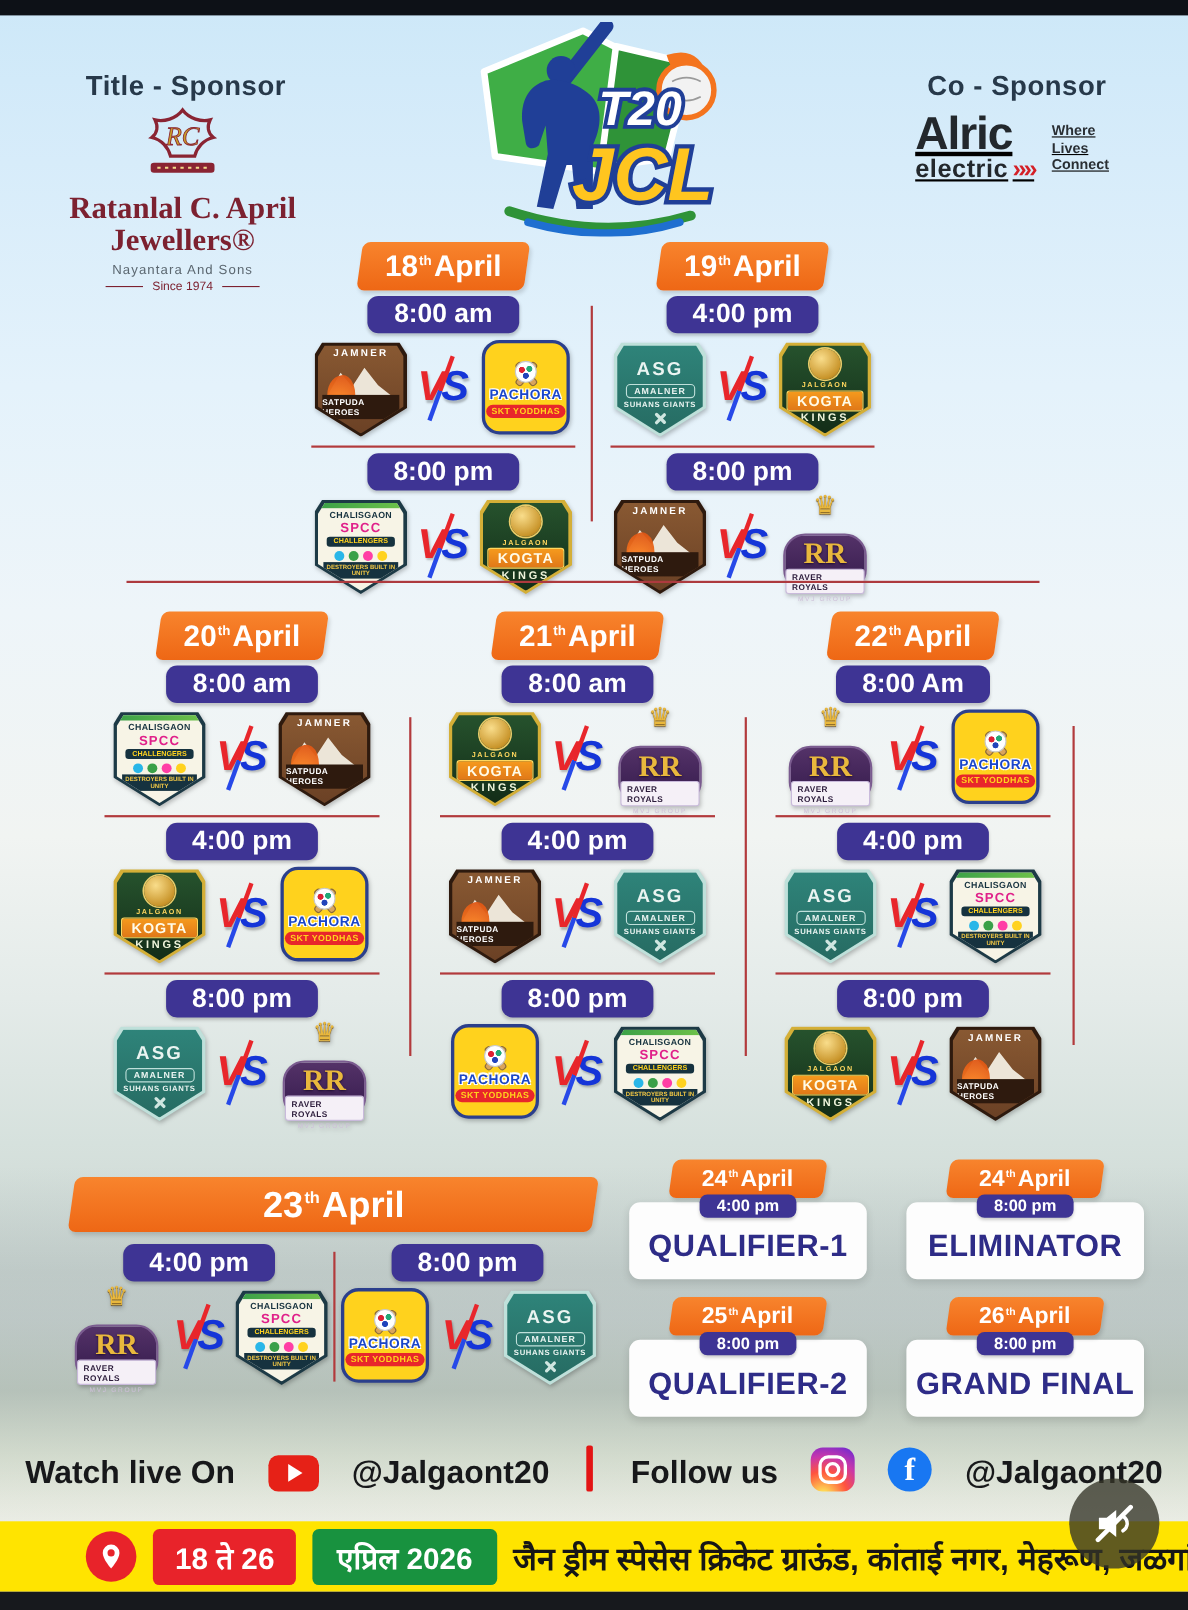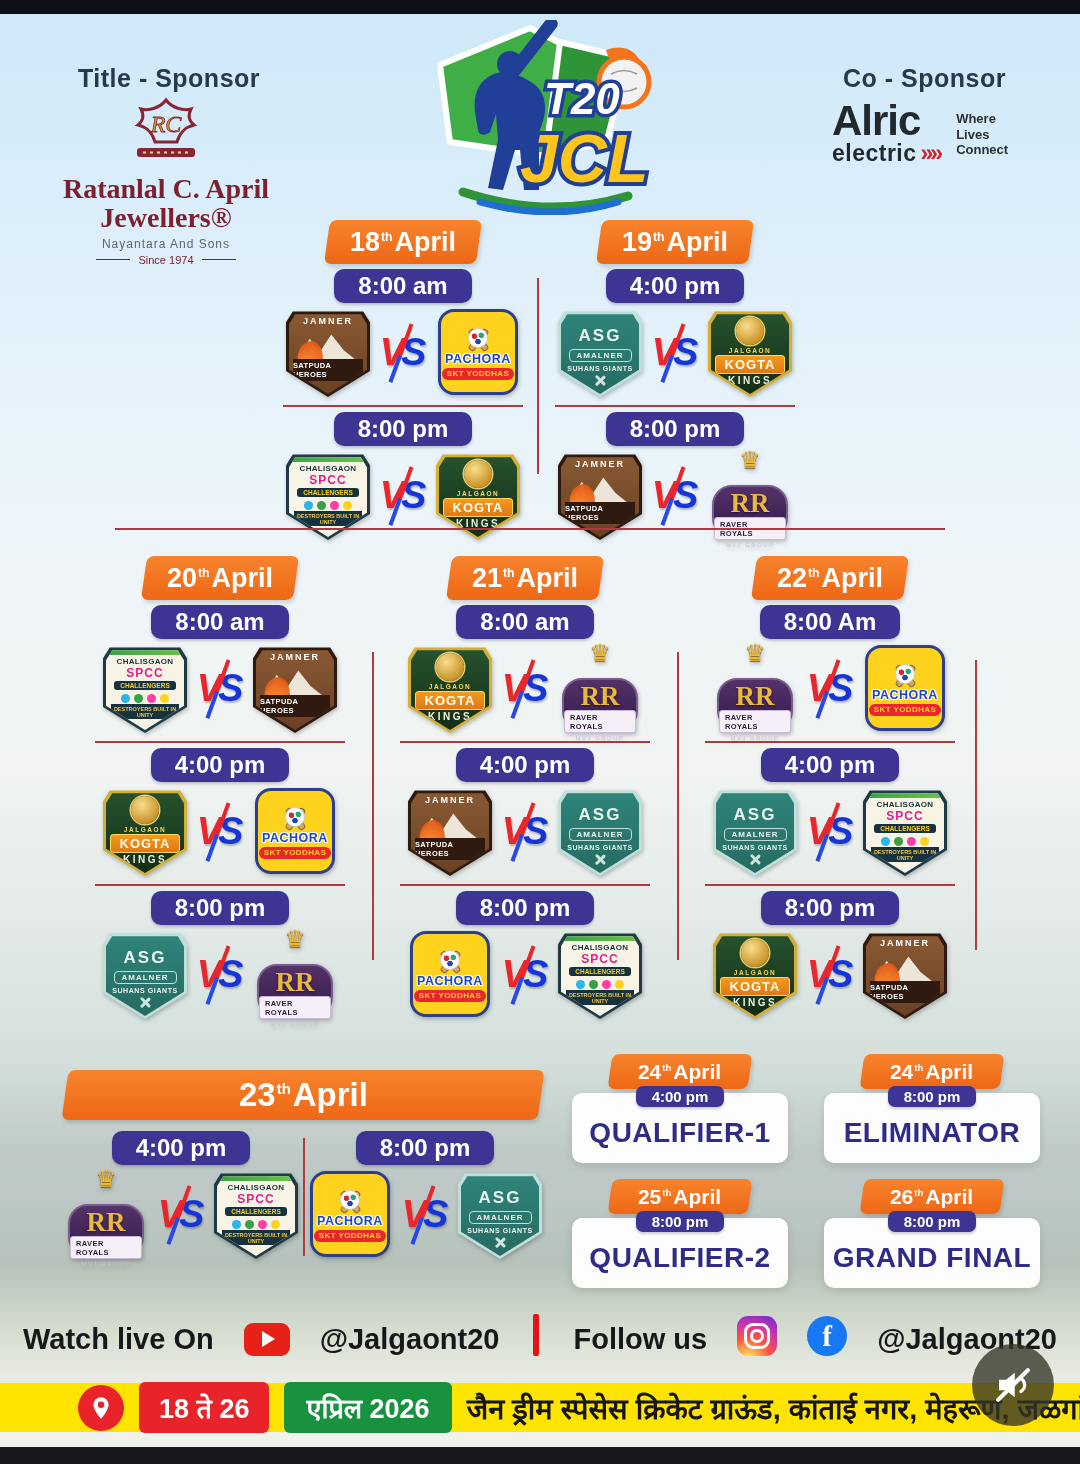--- a/index.html
+++ b/index.html
@@ -15,21 +15,21 @@
   
   .sp-label { position:absolute; font-size:25px; font-weight:600; color:#27394a; letter-spacing:.5px; }
   #title-sponsor-label { left:78px; top:64px; }
   #co-sponsor-label { left:843px; top:64px; }
   .bafna { position:absolute; left:40px; top:96px; width:252px; text-align:center; }
   .bafna-name { font-family:"Liberation Serif", serif; color:#7c2130; font-size:28px; font-weight:700; line-height:1.05; }
   .bafna-sub { font-size:12px; color:#5b6770; margin-top:4px; letter-spacing:1px; }
   .bafna-since { font-size:11px; color:#7c2130; margin-top:3px; display:flex; align-items:center; justify-content:center; gap:8px; }
   .bafna-since i { display:block; width:34px; border-top:1.5px solid #7c2130; }
   .jcl-logo { position:absolute; left:408px; top:20px; }
-  .alric { position:absolute; left:832px; top:102px; display:flex; align-items:center; gap:16px; }
+  .alric { position:absolute; left:832px; top:102px; display:flex; align-items:center; gap:16px;text-decoration:underline; }
   .alric-name { font-size:42px; font-weight:900; color:#23282d; line-height:.9; letter-spacing:-1px; }
   .alric-sub { font-size:23px; font-weight:700; color:#23282d; letter-spacing:.5px; }
   .alric-chev { color:#d42027; font-weight:900; font-size:23px; letter-spacing:-3px; }
   .alric-tag { font-size:13px; font-weight:600; color:#2a2f34; line-height:1.2; }
 
   
   .banner { background:linear-gradient(180deg,#f8842d,#ee6715); color:#fff; transform:skewX(-8deg);
     border-radius:7px; height:44px; min-width:152px; padding:0 18px; display:flex; align-items:center; justify-content:center;
     box-shadow:2px 3px 4px rgba(0,0,0,.15); }
   .bn-in { display:inline-block; transform:skewX(8deg); font-weight:800; font-size:27px; white-space:nowrap; }
@@ -128,21 +128,21 @@
     font-size:29px; font-weight:700; color:#17181a; }
   .yt { width:46px; height:33px; background:#e62117; border-radius:9px; position:relative; flex:none; }
   .yt::after { content:""; position:absolute; left:18px; top:8px; border-left:13px solid #fff; border-top:8px solid transparent; border-bottom:8px solid transparent; }
   .red-sep { width:6px; height:42px; background:#e31414; border-radius:2px; margin:0 4px; }
   .ig { width:40px; height:40px; border-radius:11px; position:relative; flex:none;
     background:radial-gradient(circle at 28% 110%, #ffdc55 8%, #ff543e 42%, #c837ab 68%, #6228d7 100%); }
   .ig::after { content:""; position:absolute; inset:7px; border:3px solid #fff; border-radius:9px; }
   .ig::before { content:""; position:absolute; left:13px; top:13px; width:8px; height:8px; border:3px solid #fff; border-radius:50%; z-index:1; }
   .fb { width:40px; height:40px; border-radius:50%; background:#1877f2; color:#fff; font-weight:800; font-size:29px;
     display:flex; align-items:center; justify-content:center; font-family:"Liberation Serif", serif; flex:none; }
-  #footerbar { position:absolute; left:0; right:0; top:1383px; height:49px; background:#ffe400; display:flex; align-items:center; padding:0 70px 0 78px; gap:15px; }
+  #footerbar { position:absolute; left:0; right:0; top:1383px; height:64px; background:#ffe400; display:flex; align-items:center; padding:0 70px 0 78px; gap:15px; }
   .pin { width:46px; height:46px; border-radius:50%; background:#e8232a; display:flex; align-items:center; justify-content:center; flex:none; }
   .date-box { background:#e8232a; color:#fff; font-weight:700; font-size:27px; border-radius:6px; padding:7px 20px; white-space:nowrap; }
   .month-box { background:#18923f; color:#fff; font-weight:700; font-size:27px; border-radius:6px; padding:7px 22px; white-space:nowrap; }
   .venue { font-size:29px; font-weight:800; color:#161616; white-space:nowrap; }
   #mute { position:absolute; right:26px; top:1344px; width:82px; height:82px; border-radius:50%;
     background:rgba(52,52,40,.78); display:flex; align-items:center; justify-content:center; cursor:pointer; }
 </style>
 </head>
 <body>
 

